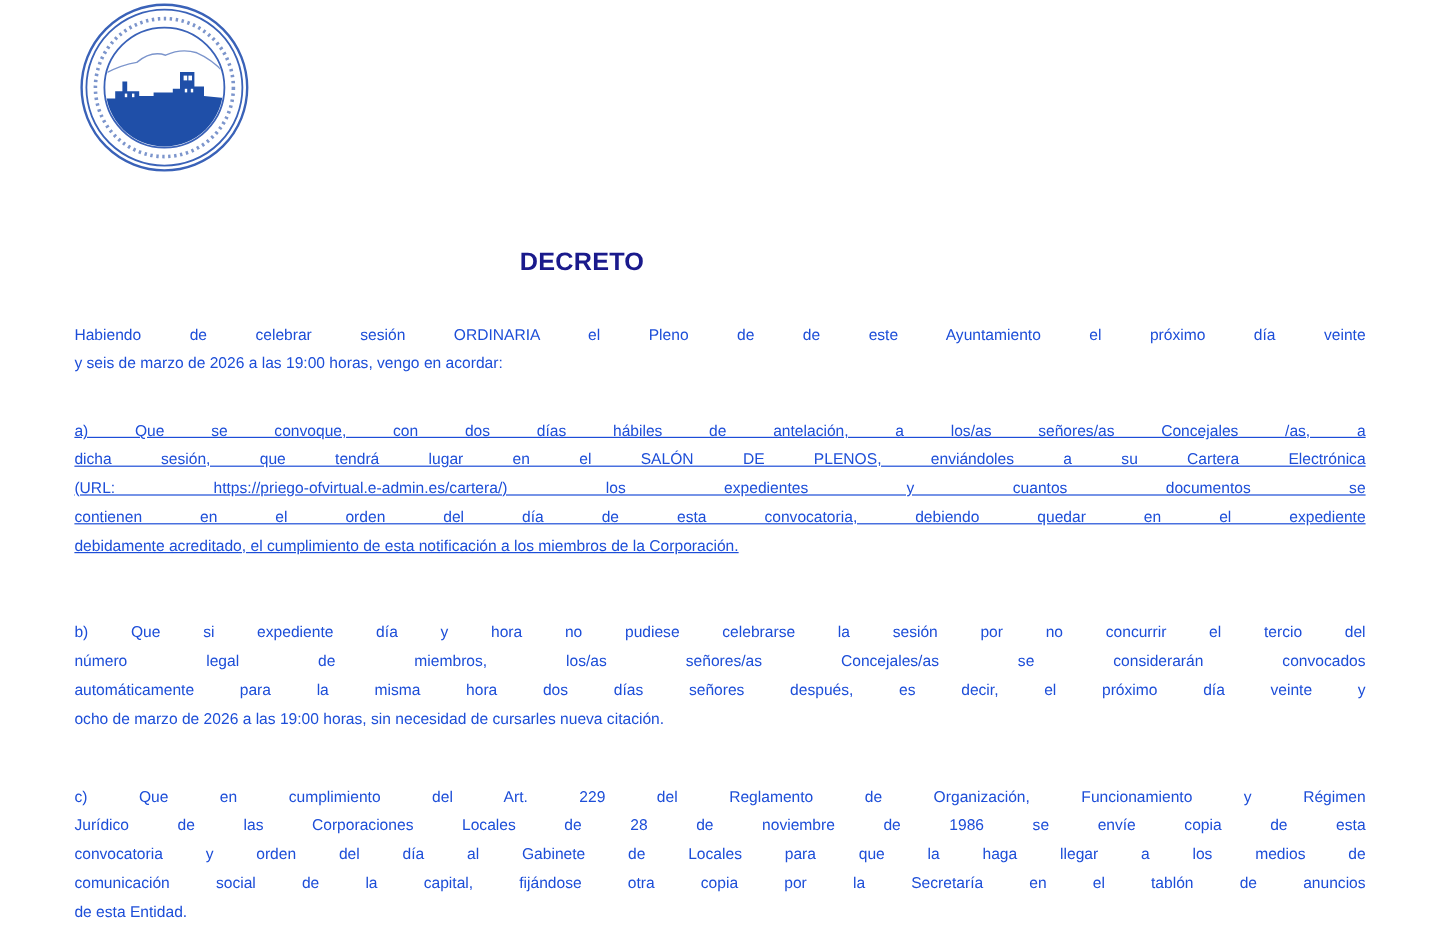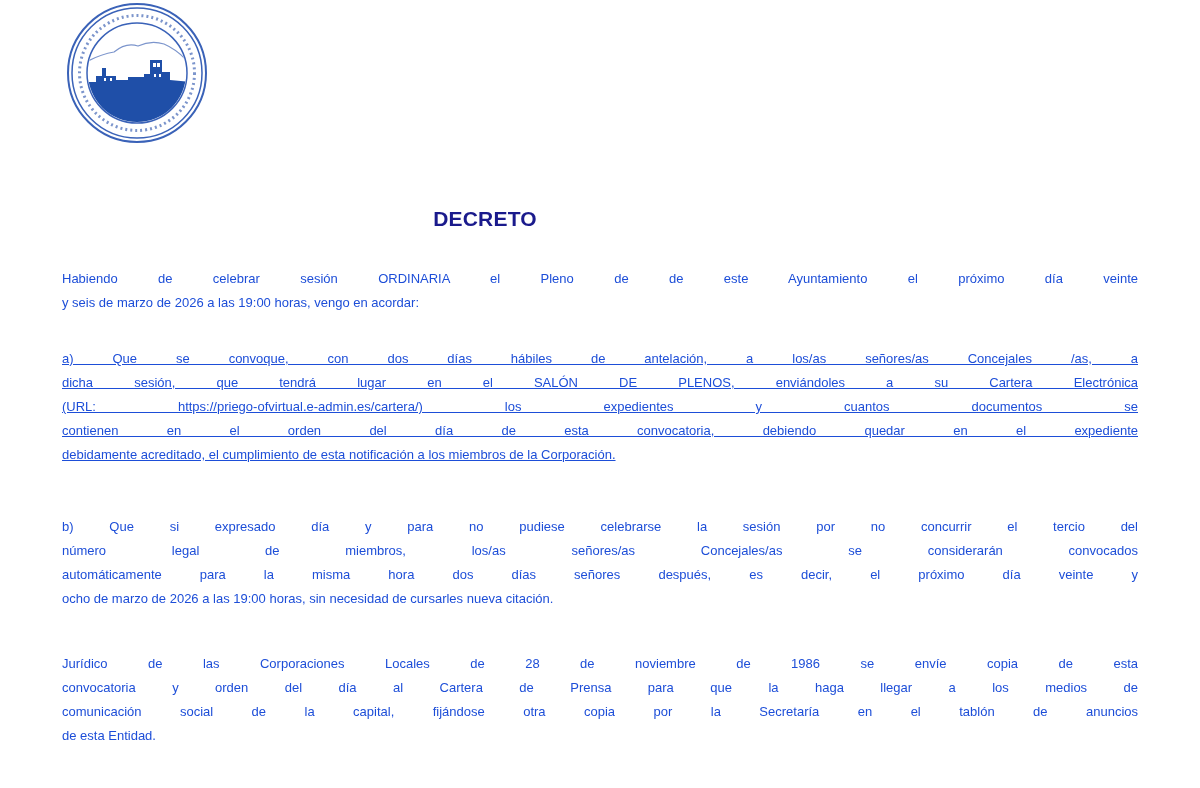--- a/index.html
+++ b/index.html
@@ -93,24 +93,25 @@
 
 <div class="body-text p-a">
   <span class="line">a) Que se convoque, con dos días hábiles de antelación, a los/as señores/as Concejales /as, a</span>
   <span class="line">dicha sesión, que tendrá lugar en el SALÓN DE PLENOS, enviándoles a su Cartera Electrónica</span>
   <span class="line">(URL: https://priego-ofvirtual.e-admin.es/cartera/) los expedientes y cuantos documentos se</span>
   <span class="line">contienen en el orden del día de esta convocatoria, debiendo quedar en el expediente</span>
   <span class="line last">debidamente acreditado, el cumplimiento de esta notificación a los miembros de la Corporación.</span>
 </div>
 
 <div class="body-text p-b">
-  <span class="line">b) Que si expresado día y para no pudiese celebrarse la sesión por no concurrir el tercio del</span>
+  <span class="line">b) Que si expediente día y hora no pudiese celebrarse la sesión por no concurrir el tercio del</span>
   <span class="line">número legal de miembros, los/as señores/as Concejales/as se considerarán convocados</span>
   <span class="line">automáticamente para la misma hora dos días señores después, es decir, el próximo día veinte y</span>
   <span class="line last">ocho de marzo de 2026 a las 19:00 horas, sin necesidad de cursarles nueva citación.</span>
 </div>
 
 <div class="body-text p-c">
+  <span class="line">c) Que en cumplimiento del Art. 229 del Reglamento de Organización, Funcionamiento y Régimen</span>
   <span class="line">Jurídico de las Corporaciones Locales de 28 de noviembre de 1986 se envíe copia de esta</span>
-  <span class="line">convocatoria y orden del día al Cartera de Prensa para que la haga llegar a los medios de</span>
+  <span class="line">convocatoria y orden del día al Gabinete de Locales para que la haga llegar a los medios de</span>
   <span class="line">comunicación social de la capital, fijándose otra copia por la Secretaría en el tablón de anuncios</span>
   <span class="line last">de esta Entidad.</span>
 </div>
 
 </body></html>

